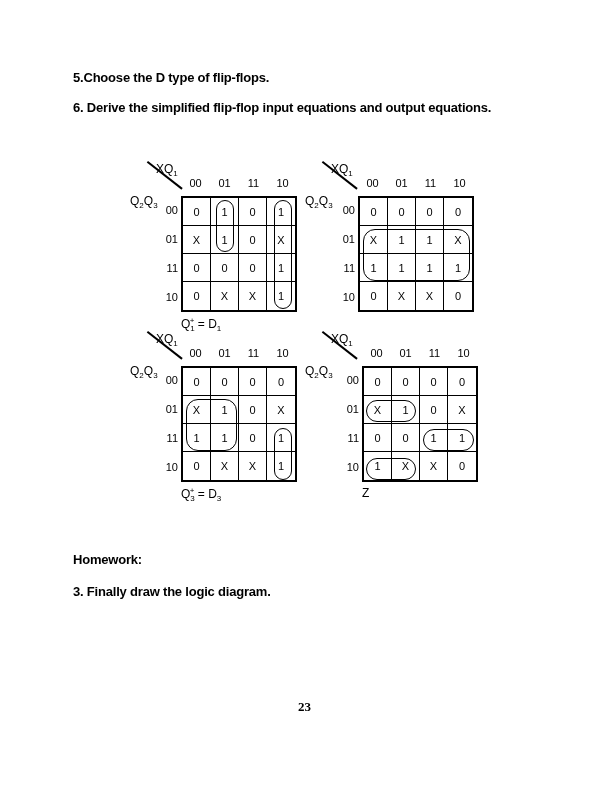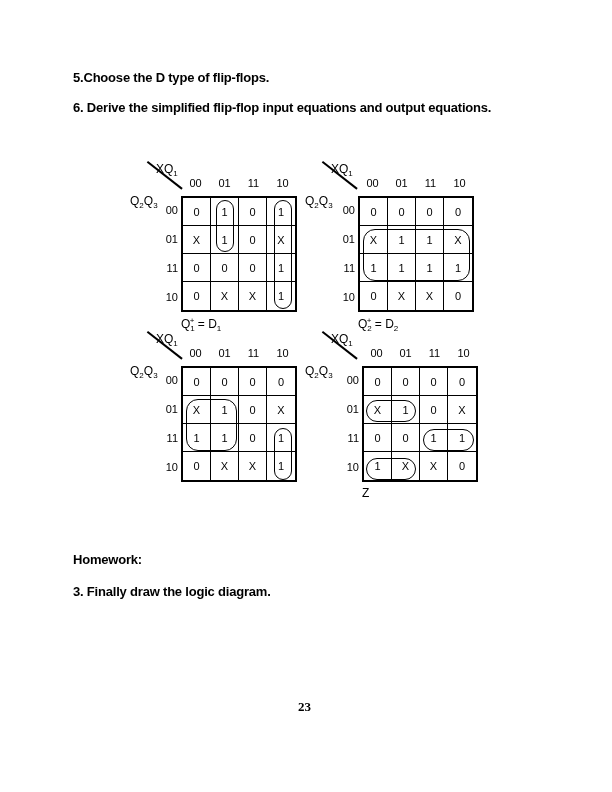--- a/index.html
+++ b/index.html
@@ -86,21 +86,20 @@
     <div class="cell">1</div>
     <div class="cell">1</div>
     <div class="cell">1</div>
     <div class="cell lastc">1</div>
     <div class="cell lastr">0</div>
     <div class="cell lastr">X</div>
     <div class="cell lastr">X</div>
     <div class="cell lastc lastr">0</div>
   </div>
   <div class="loop" style="left:58px; top:71px; width:107px; height:52px;"></div>
-  <div class="caption" style="left:53px;">Q<sub>2</sub><sup style="margin-left:-5px;">+</sup> = D<sub>2</sub></div>
 </div>
 
 <div class="kmap" style="left:130px; top:328px;">
   <div class="diag"></div>
   <div class="xq">XQ<sub>1</sub></div>
   <div class="qq">Q<sub>2</sub>Q<sub>3</sub></div>
   <div class="colh" style="left:51px;">00</div>
   <div class="colh" style="left:80px;">01</div>
   <div class="colh" style="left:109px;">11</div>
   <div class="colh" style="left:138px;">10</div>
@@ -121,20 +120,21 @@
     <div class="cell">1</div>
     <div class="cell">0</div>
     <div class="cell lastc">1</div>
     <div class="cell lastr">0</div>
     <div class="cell lastr">X</div>
     <div class="cell lastr">X</div>
     <div class="cell lastc lastr">1</div>
   </div>
   <div class="loop" style="left:56px; top:71px; width:51px; height:52px;"></div>
   <div class="loop" style="left:144px; top:100px; width:18px; height:52px;"></div>
+  <div class="caption">Q<sub>3</sub><sup style="margin-left:-5px;">+</sup> = D<sub>3</sub></div>
 </div>
 
 <div class="kmap" style="left:305px; top:328px;">
   <div class="diag"></div>
   <div class="xq">XQ<sub>1</sub></div>
   <div class="qq">Q<sub>2</sub>Q<sub>3</sub></div>
   <div class="colh" style="left:57px;">00</div>
   <div class="colh" style="left:86px;">01</div>
   <div class="colh" style="left:115px;">11</div>
   <div class="colh" style="left:144px;">10</div>

